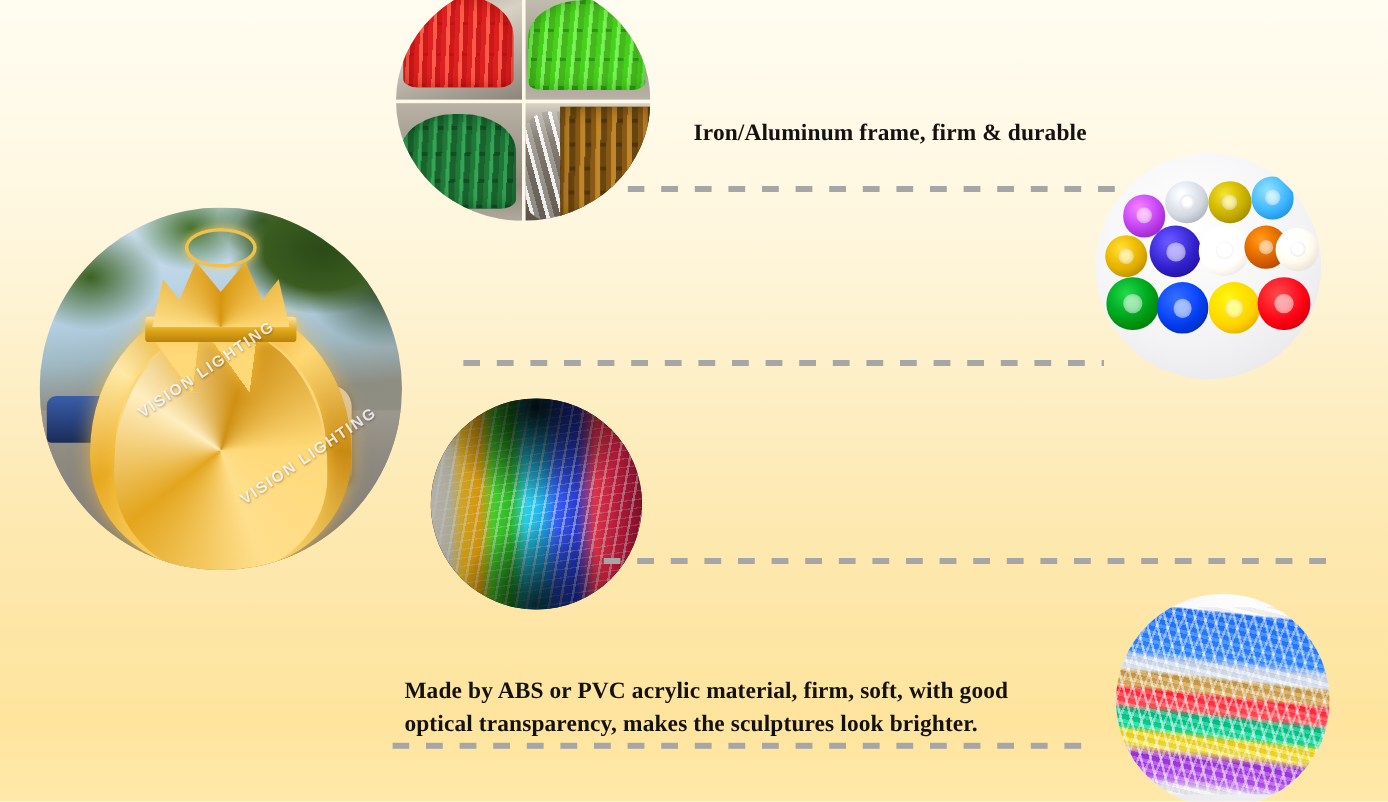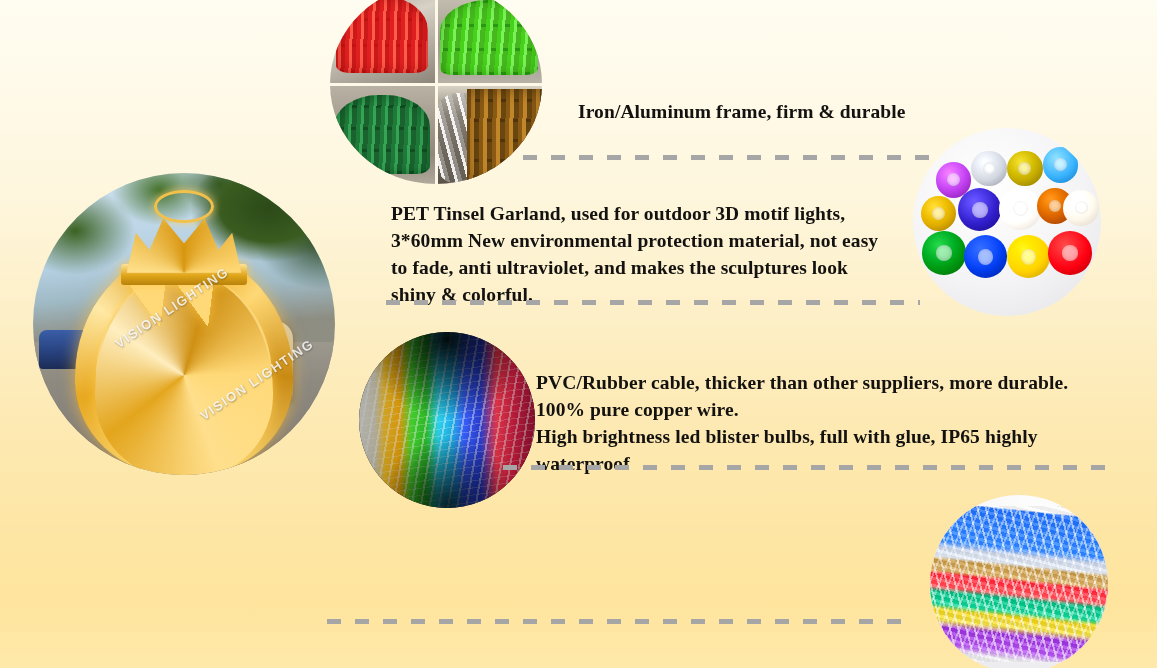--- a/index.html
+++ b/index.html
@@ -373,26 +373,20 @@
     <div class="arch-ring"></div>
     <div class="arch-ring-inner"></div>
     <div class="arch-chevrons"></div>
     <div class="arch-crown-band"></div>
     <div class="arch-crown"></div>
     <div class="arch-halo"></div>
     <div class="watermark wm-1">VISION LIGHTING</div>
     <div class="watermark wm-2">VISION LIGHTING</div>
   </div>
 
-  <div class="feature-text" style="left:391px; top:200px;">
-    <span class="line">PET Tinsel Garland, used for outdoor 3D motif lights,</span>
-    <span class="line">3*60mm New environmental protection material, not easy</span>
-    <span class="line">to fade, anti ultraviolet, and makes the sculptures look</span>
-    <span class="line">shiny &amp; colorful.</span>
-  </div>
   <div class="divider" style="left:386px; top:300px; width:534px;"></div>
 
   <div id="tinsel-photo" class="photo-circle">
     <div class="tinsel-roll" style="left:12%;  top:18%; background:radial-gradient(circle at 38% 32%, #d78ae8 0%, #a24fc0 55%, #6d2a86 100%);"></div>
     <div class="tinsel-roll" style="left:31%;  top:12%; background:radial-gradient(circle at 38% 32%, #f1f3f6 0%, #c9ccd2 55%, #8e9299 100%);"></div>
     <div class="tinsel-roll" style="left:50%;  top:12%; background:radial-gradient(circle at 38% 32%, #e2d663 0%, #b5a52a 55%, #7d7014 100%);"></div>
     <div class="tinsel-roll" style="left:69%;  top:10%; background:radial-gradient(circle at 38% 32%, #9ed3ee 0%, #5aa8d8 55%, #2f76a8 100%);"></div>
     <div class="tinsel-roll" style="left:4%;   top:36%; background:radial-gradient(circle at 38% 32%, #ecd468 0%, #c9a828 55%, #8d7312 100%);"></div>
     <div class="tinsel-roll" style="left:24%;  top:32%; width:23%; height:23%; background:radial-gradient(circle at 38% 32%, #6f63d6 0%, #3b2f9e 55%, #221a69 100%);"></div>
     <div class="tinsel-roll" style="left:46%;  top:32%; width:22%; height:22%; background:radial-gradient(circle at 38% 32%, #ffffff 0%, #f2f0ee 55%, #cfcac2 100%);"></div>
@@ -401,27 +395,25 @@
     <div class="tinsel-roll" style="left:5%;   top:55%; width:23%; height:23%; background:radial-gradient(circle at 38% 32%, #4fc468 0%, #1f8e36 55%, #11621f 100%);"></div>
     <div class="tinsel-roll" style="left:27%;  top:57%; width:23%; height:23%; background:radial-gradient(circle at 38% 32%, #4d72e4 0%, #1f46b8 55%, #112a7c 100%);"></div>
     <div class="tinsel-roll" style="left:50%;  top:57%; width:23%; height:23%; background:radial-gradient(circle at 38% 32%, #f7e65c 0%, #e8c815 55%, #ab9106 100%);"></div>
     <div class="tinsel-roll" style="left:72%;  top:55%; width:23%; height:23%; background:radial-gradient(circle at 38% 32%, #e85c5c 0%, #c41f2a 55%, #861018 100%);"></div>
   </div>
 
   <div id="led-photo" class="photo-circle">
     <div class="led-bands"></div>
   </div>
 
-  <div class="feature-text" style="left:536px; top:369px;">
-    <span class="line">PVC/Rubber cable, thicker than other suppliers, more durable.</span>
-    <span class="line">100% pure copper wire.</span>
-    <span class="line">High brightness led blister bulbs, full with glue, IP65 highly</span>
-    <span class="line">waterproof</span>
-  </div>
   <div class="divider" style="left:503px; top:465px; width:613px;"></div>
 
+  <div class="feature-text" style="left:337px; top:563px;">
+    <span class="line">Made by ABS or PVC acrylic material, firm, soft, with good</span>
+    <span class="line">optical transparency, makes the sculptures look brighter.</span>
+  </div>
   <div class="divider" style="left:327px; top:619px; width:588px;"></div>
 
   <div id="acrylic-photo" class="photo-circle">
     <div class="acrylic-layers"></div>
   </div>
 
 </div>
 
 </body></html>

